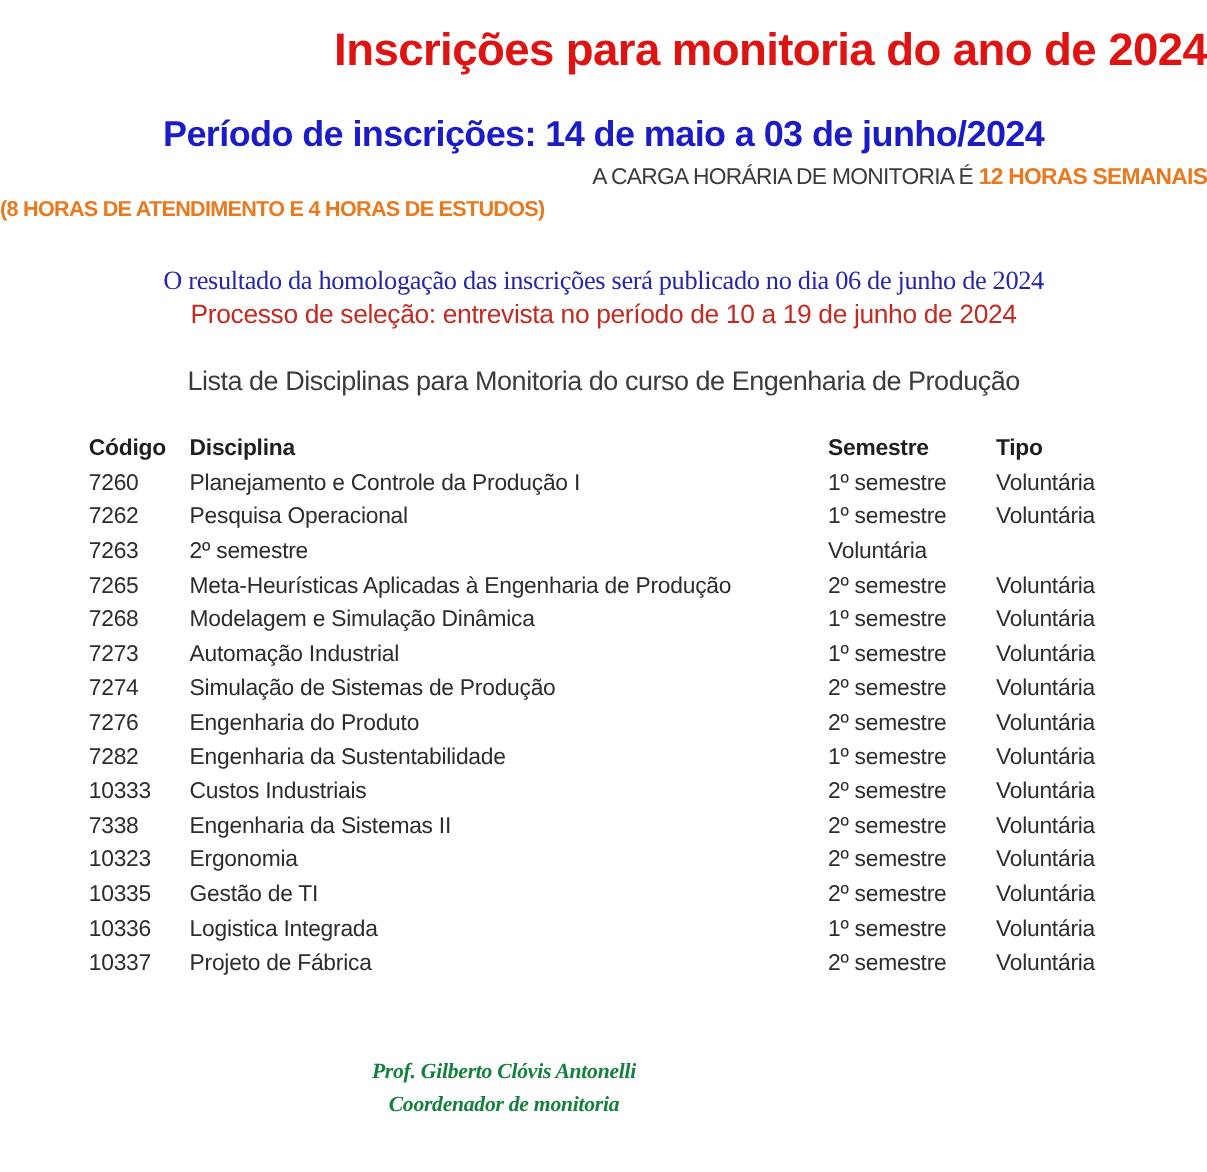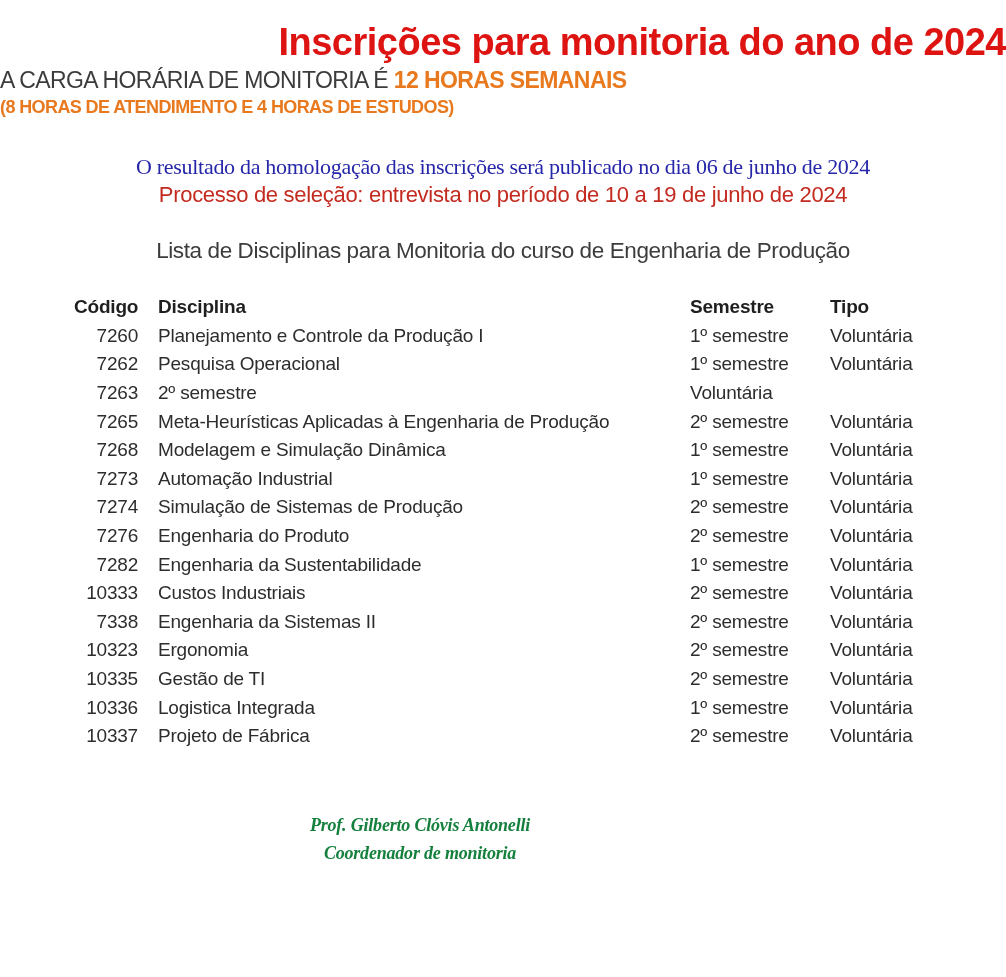--- a/index.html
+++ b/index.html
@@ -34,23 +34,23 @@
     margin-top: 33px;
     text-align: center;
     color: var(--period_blue);
     font-size: 30px;
     font-weight: bold;
     letter-spacing: -0.5px;
     line-height: 34px;
   }
   .workload {
     margin-top: 4px;
-    text-align: left;
+    text-align: right;
     color: var(--text_dark);
-    font-size: 23px;
+    font-size: 19px;
     letter-spacing: -0.6px;
     line-height: 27px;
   }
   .workload .hl { color: var(--accent_orange); font-weight: bold; }
   .workload-detail {
     text-align: left;
     color: var(--accent_orange);
     font-size: 18px;
     font-weight: bold;
     letter-spacing: -0.6px;
@@ -88,21 +88,21 @@
     font-size: 19px;
     letter-spacing: -0.2px;
   }
   .trow {
     display: grid;
     grid-template-columns: 64px 532px 140px 1fr;
     height: 28.6px;
     align-items: center;
   }
   .trow.head { color: var(--header_text); font-weight: bold; }
-  .c1 { text-align: right; }
+  .c1 { text-align: left; }
   .c2, .c3, .c4 { padding-left: 20px; }
 
   .signature {
     margin-top: 60px;
     width: 840px;
     text-align: center;
     color: #15803d;
     font-size: 18px;
     font-weight: bold;
     font-style: italic;
@@ -111,20 +111,21 @@
     font-family: Liberation Serif, serif;
   }
 </style>
 </head>
 <body>
 
 <div class="doc">
 
   <h1 class="title">Inscrições para monitoria do ano de 2024</h1>
 
+  <h2 class="subtitle">Período de inscrições: 14 de maio a 03 de junho/2024</h2>
 
   <p class="workload"><span>A CARGA HORÁRIA DE MONITORIA É </span><span class="hl">12 HORAS SEMANAIS</span></p>
 
   <p class="workload-detail">(8 HORAS DE ATENDIMENTO E 4 HORAS DE ESTUDOS)</p>
 
   <p class="result-notice">O resultado da homologação das inscrições será publicado no dia 06 de junho de 2024</p>
 
   <p class="selection-notice">Processo de seleção: entrevista no período de 10 a 19 de junho de 2024</p>
 
   <p class="list-heading">Lista de Disciplinas para Monitoria do curso de Engenharia de Produção</p>

